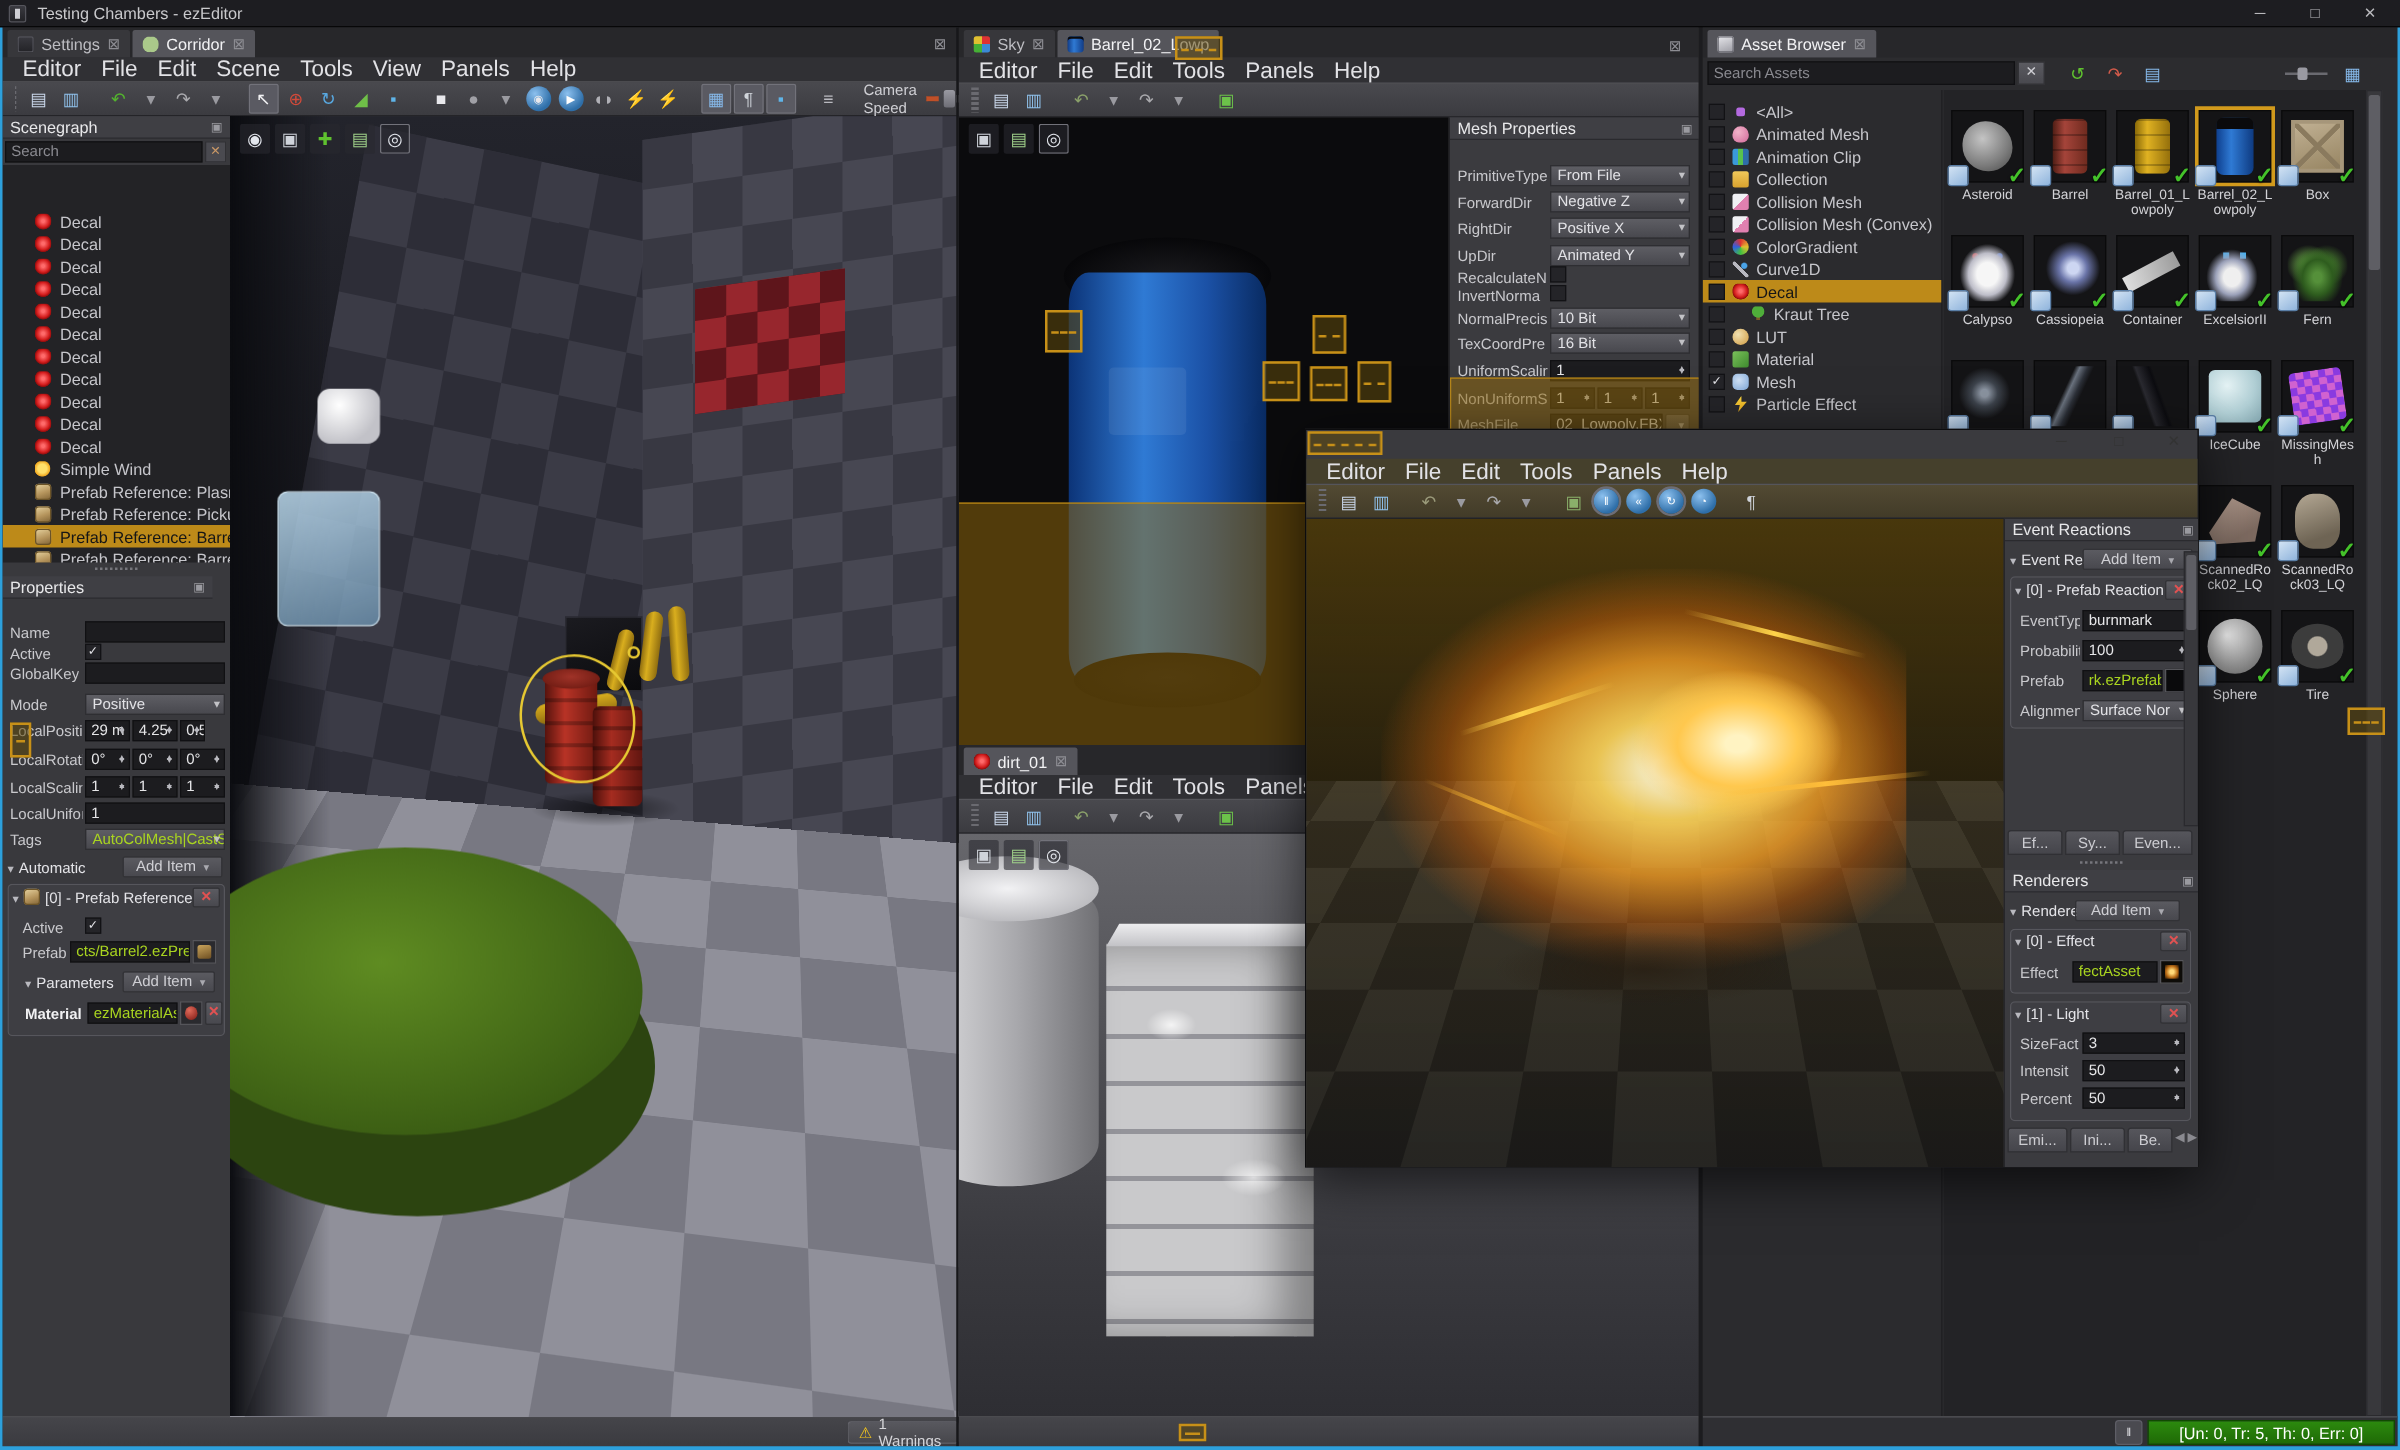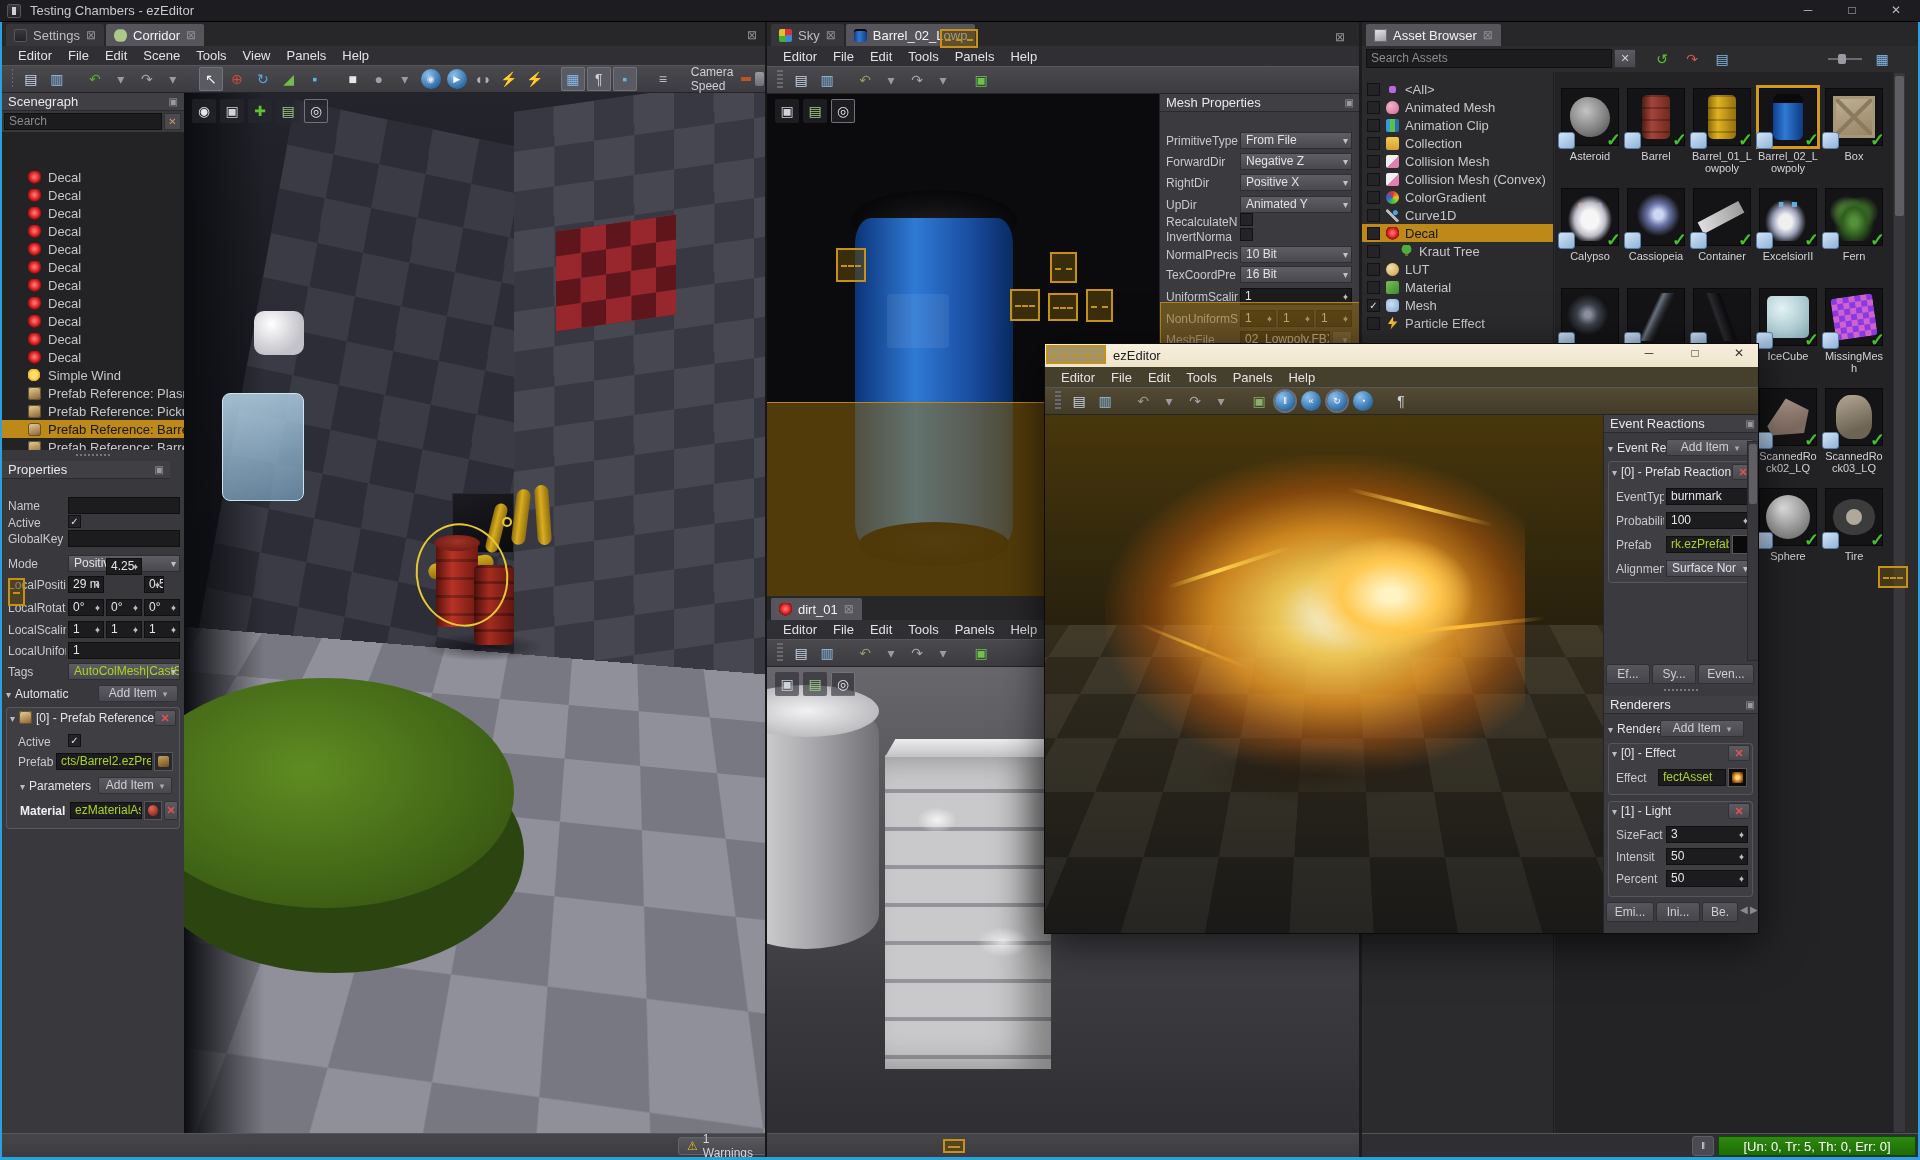--- a/index.html
+++ b/index.html
@@ -10,21 +10,21 @@
   
   .titlebar{left:0;top:0;width:1920px;height:22px;background:#1d1d21;border-bottom:1px solid #000;display:flex;align-items:center;gap:9px;padding-left:7px;color:#c9c9cc;font-size:13px}
   .appico{width:14px;height:14px;background:linear-gradient(180deg,#3a3a40,#222226);border:1px solid #55555c;border-radius:2px;position:relative}
   .appico::after{content:"";position:absolute;left:4px;top:2px;width:4px;height:8px;background:#cfcfd4}
   .wctl{position:absolute;top:0;height:21px;width:44px;text-align:center;line-height:21px;color:#b9b9bd;font-size:12px}
   .tabbar{position:absolute;background:#27272a;display:flex;gap:2px;padding:2px 4px 0 4px}
   .tab{height:22px;display:flex;align-items:center;gap:6px;padding:0 8px;background:#37373b;color:#bdbdc2;border-radius:2px 2px 0 0;font-size:13px}
   .tab[data-active="1"]{background:#55555b;color:#f2f2f4}
   .tclose{color:#8d8d93;font-size:12px}
   .menubar{position:absolute;background:#303034;display:flex;align-items:center;padding-left:8px}
-  .mitem{padding:0 8px;color:#e2e2e6;font-size:13px;line-height:19px}
+  .mitem{padding:0 8px;color:#e2e2e6;font-size:18px;line-height:19px}
   .toolbar{position:absolute;background:linear-gradient(180deg,#49494e,#3b3b40);border-top:1px solid #55555a;border-bottom:1px solid #242428;display:flex;align-items:center;gap:2px;padding-left:10px}
   .tbi{width:24px;height:24px;line-height:24px;text-align:center;font-size:14px;border-radius:2px;flex:none}
   .tbi[data-gap="1"]{margin-left:12px}
   .tbi[data-active="1"]{background:#5a5a62;box-shadow:inset 0 0 0 1px #72727a}
   .tbi[data-round="1"]{font-size:9px;background:radial-gradient(circle at 35% 30%,#8cc0ee,#2e6ea8 70%);border-radius:50%;width:20px;height:20px;line-height:20px;margin:0 2px}
   .tbi[data-round="1"][data-active="1"]{box-shadow:0 0 0 2px #6d6d75}
   .grip{width:6px;height:20px;margin-right:4px;background:repeating-linear-gradient(180deg,#6a6a70 0 2px,transparent 2px 4px)}
   .phead{position:absolute;background:#3f3f44;display:flex;align-items:center;justify-content:space-between;padding:0 6px;font-size:13px;color:#e8e8ea;border-bottom:1px solid #2a2a2e}
   .float-ico{color:#9a9aa0;font-size:10px}
   .dots{position:absolute;border-top:2px dotted #76767c;width:34px}
@@ -274,21 +274,21 @@
     <span class="plabel" style="left:6px;top:406px">Name</span>
     <div class="pinput" style="left:66px;top:404px;width:112px"></div>
     <span class="plabel" style="left:6px;top:423px">Active</span>
     <span class="chk" style="left:66px;top:422px">✓</span>
     <span class="plabel" style="left:6px;top:439px">GlobalKey</span>
     <div class="pinput" style="left:66px;top:437px;width:112px"></div>
     <span class="plabel" style="left:6px;top:464px">Mode</span>
     <div class="psel" style="left:66px;top:462px;width:112px"><span>Positive</span></div>
     <span class="plabel" style="left:6px;top:485px;width:58px">LocalPosition</span>
     <div class="spin" style="left:66px;top:483px;width:36px">29 m</div>
-    <div class="spin" style="left:104px;top:465px;width:36px">4.25</div>
+    <div class="spin" style="left:104px;top:483px;width:36px">4.25</div>
     <div class="spin" style="left:142px;top:483px;width:20px">0.5</div>
     <span class="plabel" style="left:6px;top:508px;width:58px">LocalRotation</span>
     <div class="spin" style="left:66px;top:506px;width:36px">0°</div>
     <div class="spin" style="left:104px;top:506px;width:36px">0°</div>
     <div class="spin" style="left:142px;top:506px;width:36px">0°</div>
     <span class="plabel" style="left:6px;top:530px;width:58px">LocalScaling</span>
     <div class="spin" style="left:66px;top:528px;width:36px">1</div>
     <div class="spin" style="left:104px;top:528px;width:36px">1</div>
     <div class="spin" style="left:142px;top:528px;width:36px">1</div>
     <span class="plabel" style="left:6px;top:551px;width:58px">LocalUniformSc</span>
@@ -793,23 +793,20 @@
   <div class="greenbar" style="left:356px;top:1114px;width:198px;height:20px">[Un: 0, Tr: 5, Th: 0, Err: 0]</div>
 </div>
 
 <div class="abs" style="left:765px;top:22px;width:2px;height:1136px;background:#17171a"></div>
 <div class="abs" style="left:1359px;top:22px;width:3px;height:1136px;background:#1c1c1f"></div>
 <div class="abs" style="left:0;top:22px;width:2px;height:1138px;background:#2da0dc"></div>
 <div class="abs" style="left:1918px;top:22px;width:2px;height:1138px;background:#2da0dc"></div>
 <div class="abs" style="left:0;top:1157px;width:1920px;height:3px;background:#2da0dc"></div>
 
 <div class="win" id="float-win" style="left:1044px;top:343px;width:715px;height:591px;z-index:50;border:1px solid #0c0c0e;box-shadow:0 10px 40px rgba(0,0,0,.65);background:#3a3a3e">
-  <div class="abs" style="left:0;top:0;width:715px;height:23px;background:linear-gradient(180deg,#f6efdd,#efe5cc);color:#222;display:flex;align-items:center">
-    <span style="margin-left:68px;font-size:13px">ezEditor</span>
-  </div>
 
   <span class="abs" style="left:584px;top:2px;width:40px;text-align:center;color:#333;font-size:12px">─</span>
   <span class="abs" style="left:630px;top:2px;width:40px;text-align:center;color:#333;font-size:12px">□</span>
   <span class="abs" style="left:676px;top:2px;width:36px;text-align:center;color:#333;font-size:12px">✕</span>
   <div class="menubar" style="left:0;top:23px;width:715px;height:20px;background:#45402c">
 
   <span class="mitem">Editor</span>
       <span class="mitem">File</span>
       <span class="mitem">Edit</span>
       <span class="mitem">Tools</span>

